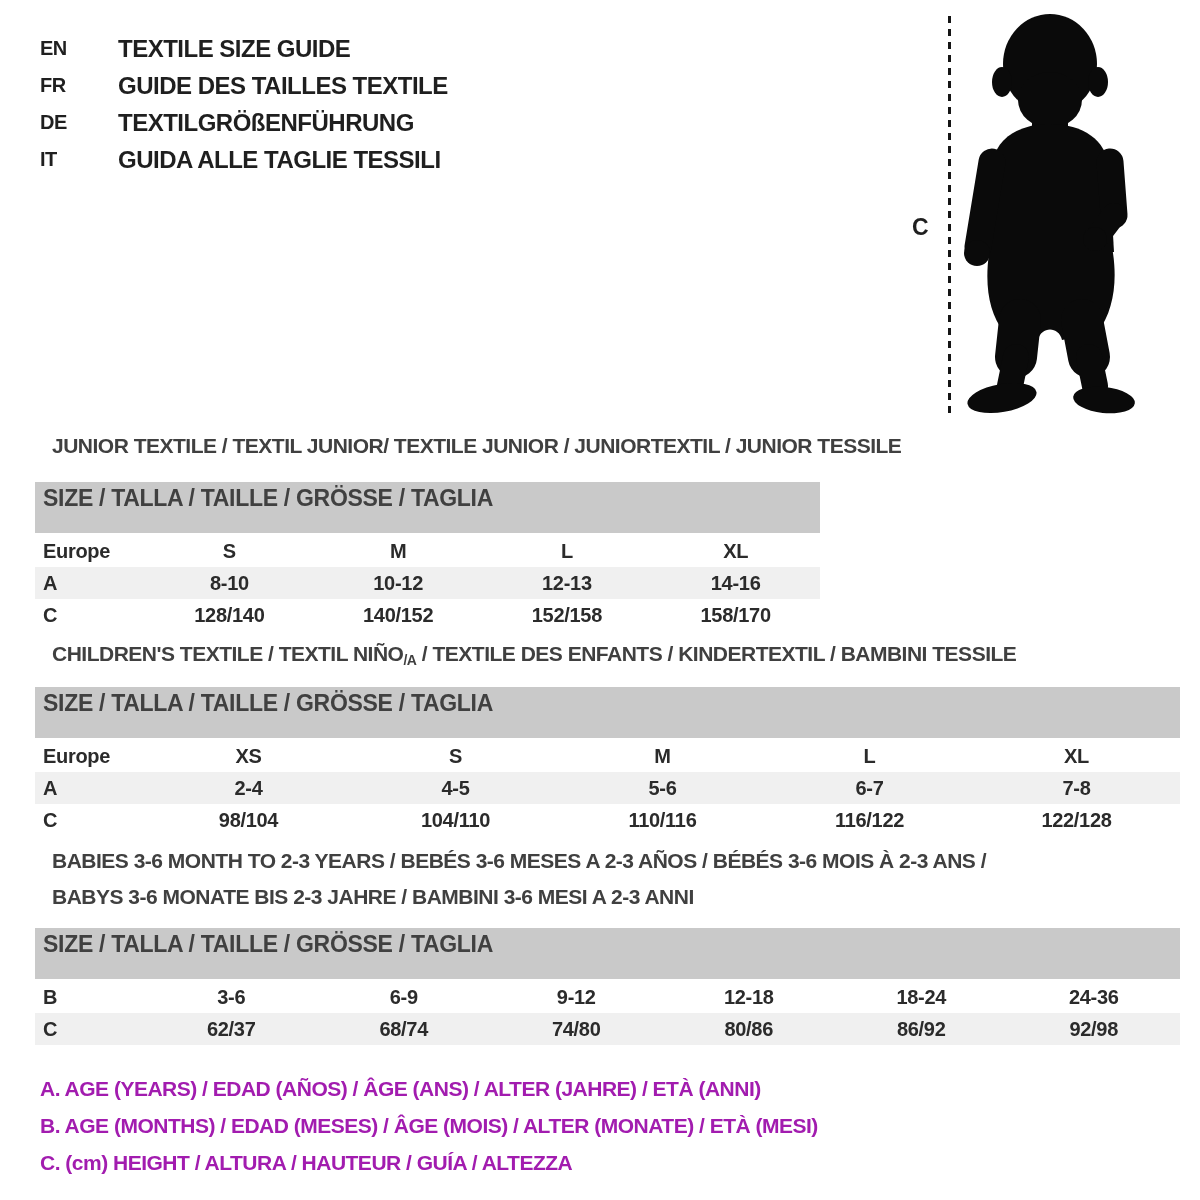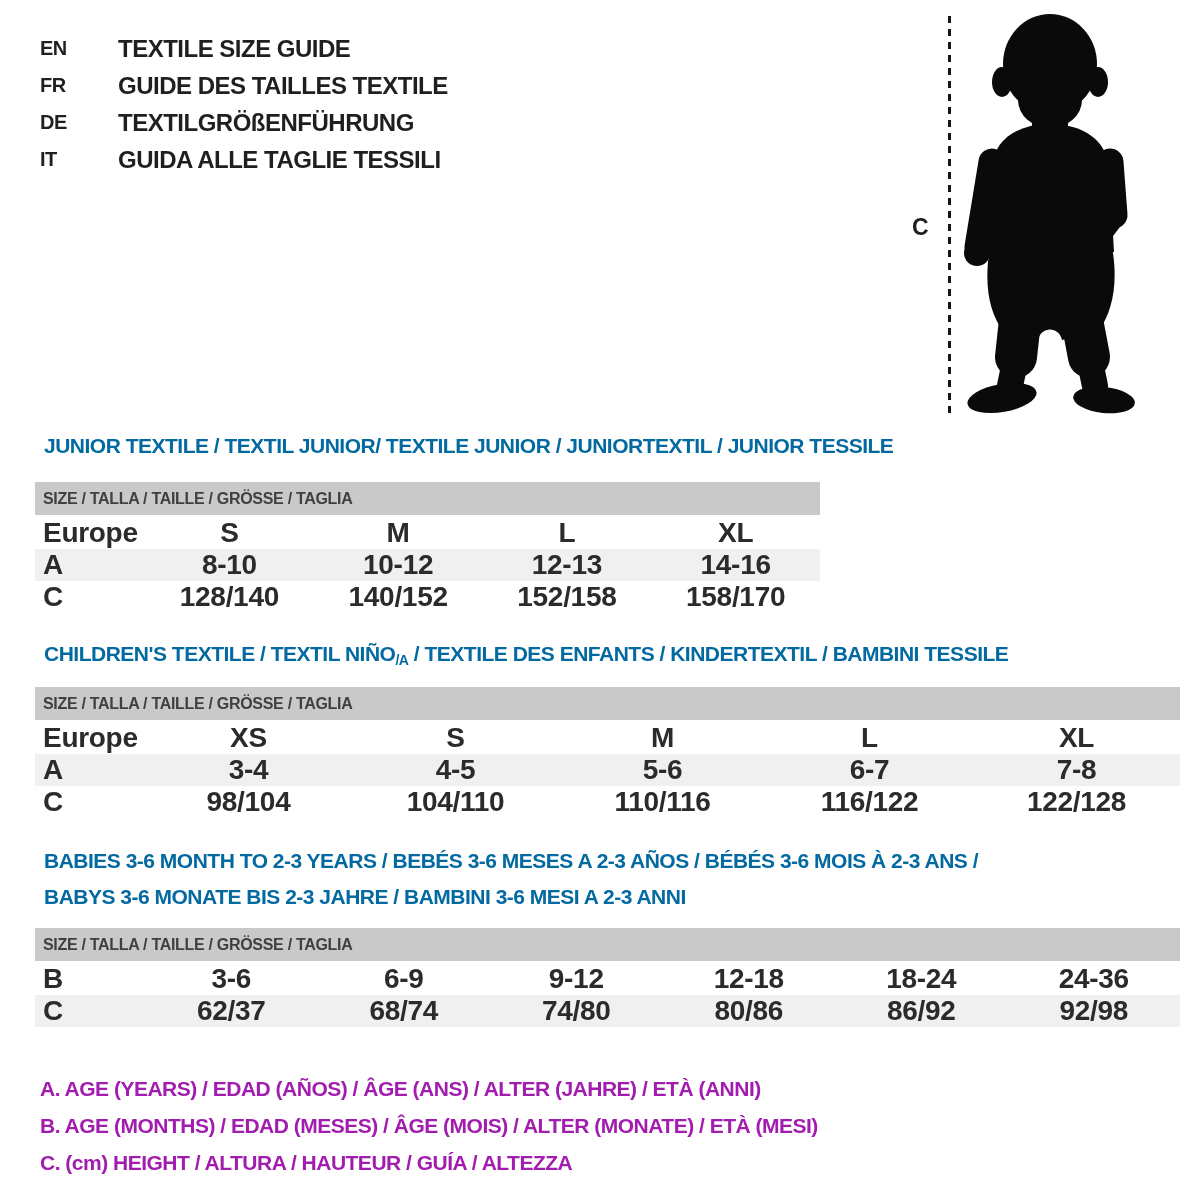--- a/index.html
+++ b/index.html
@@ -25,41 +25,41 @@
     left: 948px; top: 16px; width: 3px; height: 400px;
     background: repeating-linear-gradient(to bottom, #151515 0 7px, transparent 7px 13px);
   }
   .measure-label {
     left: 912px; top: 214px; font-size: 23px; font-weight: bold;
   }
   .baby-svg { left: 962px; top: 12px; }
 
   
   .section-title {
-    left: 44px; font-size: 21px; font-weight: bold; letter-spacing: -0.5px;
-    white-space: nowrap; color: #0369a1;
+    left: 52px; font-size: 21px; font-weight: bold; letter-spacing: -0.5px;
+    white-space: nowrap; color: #404040;
   }
   .sub-a { font-size: 14px; vertical-align: -4px; font-weight: bold; }
 
   
   .size-table { left: 35px; }
   .t-narrow { width: 785px; }
   .t-wide { width: 1145px; }
   .size-bar {
-    height: 33px; background: #c9c9c9; color: #404040;
-    font-size: 16px; font-weight: bold; letter-spacing: -0.3px;
+    height: 51px; background: #c9c9c9; color: #404040;
+    font-size: 23px; font-weight: bold; letter-spacing: -0.3px;
     line-height: 33px; padding-left: 8px; margin-bottom: 2px;
   }
   .t-row { display: grid; height: 32px; align-items: center; }
   .cols-4 { grid-template-columns: 110px repeat(4, 1fr); }
   .cols-5 { grid-template-columns: 110px repeat(5, 1fr); }
   .cols-6 { grid-template-columns: 110px repeat(6, 1fr); }
   .t-row.shaded { background: #f0f0f0; }
   .t-cell {
-    font-size: 28px; font-weight: bold; letter-spacing: -0.3px;
+    font-size: 20px; font-weight: bold; letter-spacing: -0.3px;
     text-align: center; color: #2b2b2b; white-space: nowrap;
   }
   .t-cell.lbl { text-align: left; padding-left: 8px; }
 
   
   .legend { left: 40px; top: 1070px; }
   .legend-line {
     font-size: 21px; font-weight: bold; letter-spacing: -0.5px;
     height: 37px; line-height: 37px; white-space: nowrap; color: #a21caf;
   }
@@ -152,21 +152,21 @@
   <div class="t-row cols-5">
     <span class="t-cell lbl">Europe</span>
     <span class="t-cell">XS</span>
     <span class="t-cell">S</span>
     <span class="t-cell">M</span>
     <span class="t-cell">L</span>
     <span class="t-cell">XL</span>
   </div>
   <div class="t-row cols-5 shaded">
     <span class="t-cell lbl">A</span>
-    <span class="t-cell">3-4</span>
+    <span class="t-cell">2-4</span>
     <span class="t-cell">4-5</span>
     <span class="t-cell">5-6</span>
     <span class="t-cell">6-7</span>
     <span class="t-cell">7-8</span>
   </div>
   <div class="t-row cols-5">
     <span class="t-cell lbl">C</span>
     <span class="t-cell">98/104</span>
     <span class="t-cell">104/110</span>
     <span class="t-cell">110/116</span>

